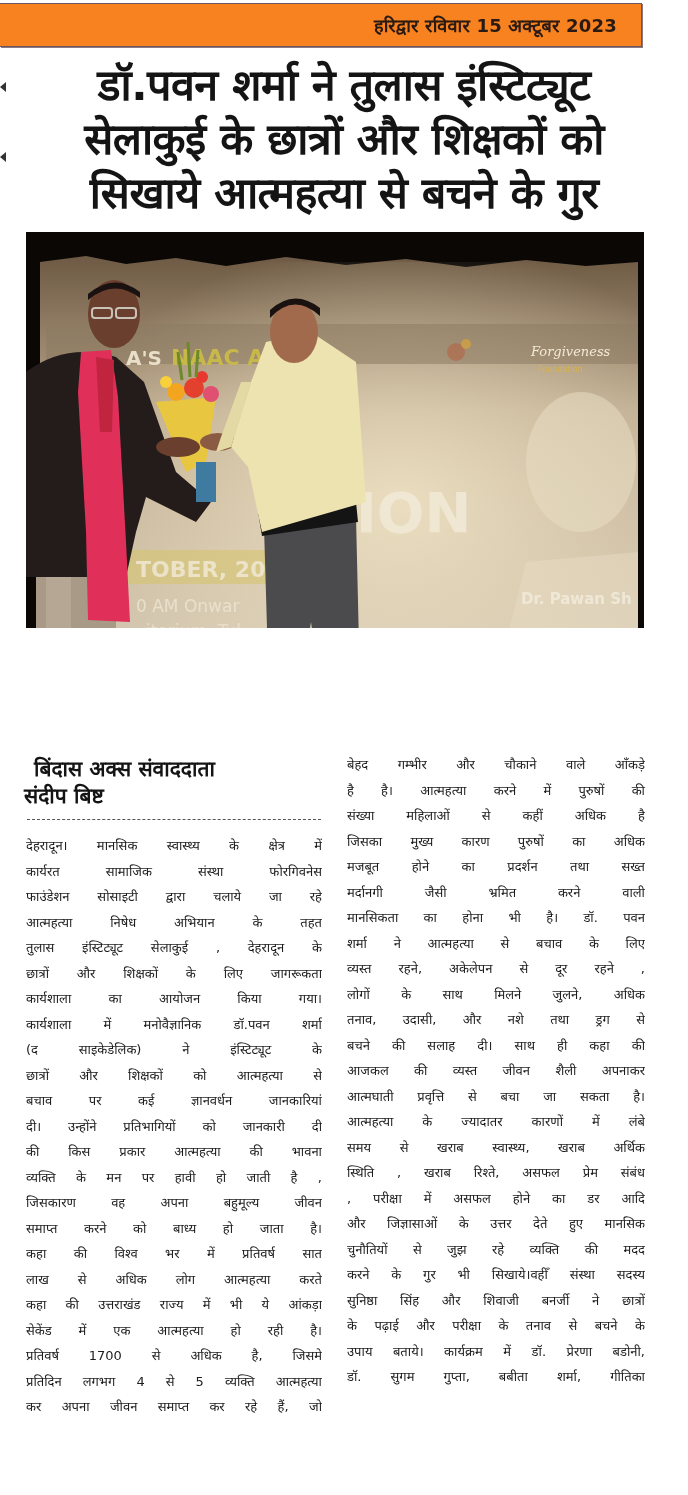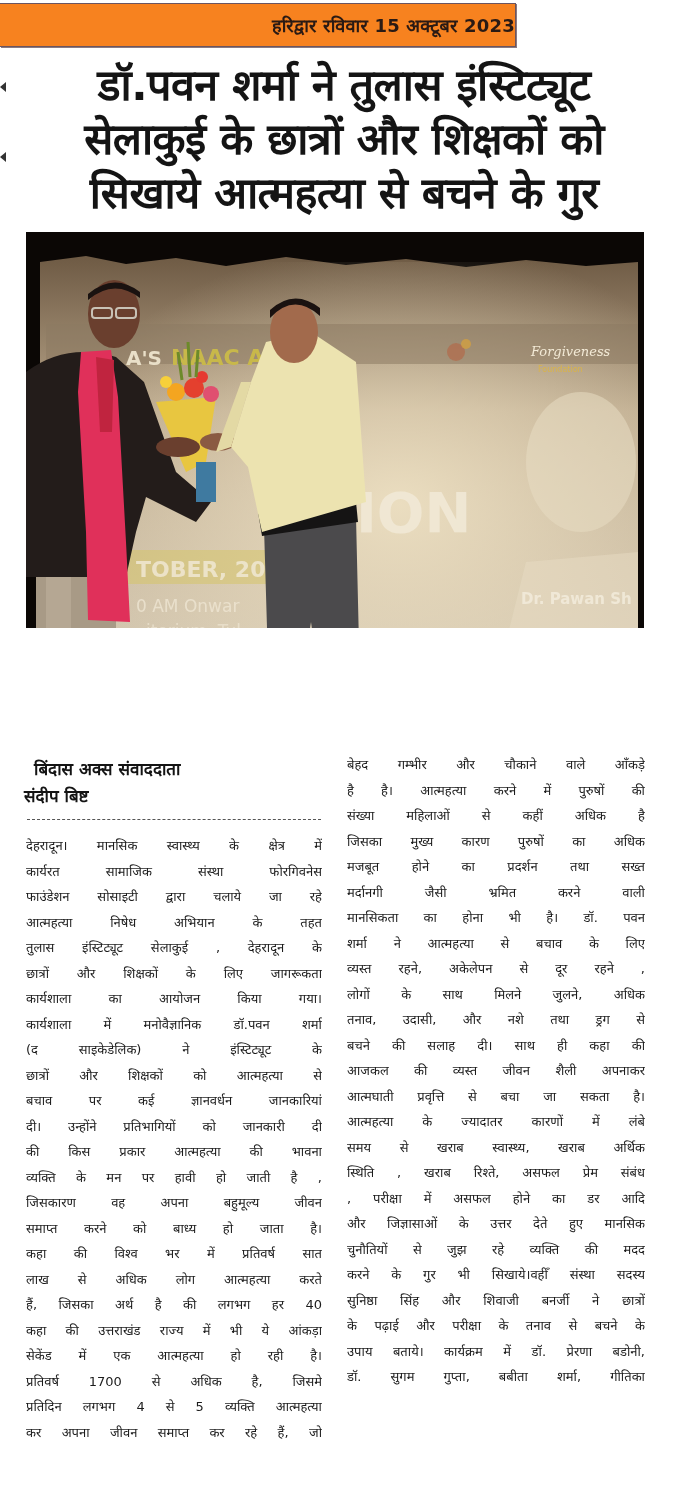--- a/index.html
+++ b/index.html
@@ -8,28 +8,28 @@
       height: 1495px;
       background: #ffffff;
       position: relative;
       overflow: hidden;
       font-family: "DejaVu Sans", sans-serif;
       color: #1a1a1a;
     }
     .topbar {
       position: absolute;
       left: 0; top: 3px;
-      width: 516px; height: 44px;
+      width: 642px; height: 44px;
       background: #f7821f;
       border: 1px solid #6b5560;
       border-left: none;
       box-shadow: 1px 1px 0 #8a7a80;
       display: flex; align-items: center; justify-content: flex-end;
       box-sizing: border-box;
-      padding-right: 0;
+      padding-right: 24px;
     }
     .topbar .dateline {
       font-family: "DejaVu Sans", sans-serif;
       font-weight: bold;
       font-size: 18px;
       color: #2a1a14;
       letter-spacing: 0.2px;
     }
     .margin-mark {
       position: absolute; width: 0; height: 0;
@@ -57,21 +57,21 @@
       overflow: hidden;
       background: #0c0806;
     }
     .photo svg { display: block; }
     .byline {
       position: absolute;
       left: 24px; top: 756px;
       width: 300px;
       font-family: "DejaVu Sans", sans-serif;
       font-weight: bold;
-      font-size: 17px;
+      font-size: 21px;
       line-height: 27px;
       color: #141414;
     }
     .byline .l1 { padding-left: 10px; }
     .sep {
       position: absolute;
       left: 27px; top: 819px;
       width: 294px; height: 0;
       border-top: 1px dashed #555;
     }
@@ -205,21 +205,20 @@
   <span class="ln">(द साइकेडेलिक) ने इंस्टिट्यूट के</span>
   <span class="ln">छात्रों और शिक्षकों को आत्महत्या से</span>
   <span class="ln">बचाव पर कई ज्ञानवर्धन जानकारियां</span>
   <span class="ln">दी। उन्होंने प्रतिभागियों को जानकारी दी</span>
   <span class="ln">की किस प्रकार आत्महत्या की भावना</span>
   <span class="ln">व्यक्ति के मन पर हावी हो जाती है ,</span>
   <span class="ln">जिसकारण वह अपना बहुमूल्य जीवन</span>
   <span class="ln">समाप्त करने को बाध्य हो जाता है।</span>
   <span class="ln">कहा की विश्व भर में प्रतिवर्ष सात</span>
   <span class="ln">लाख से अधिक लोग आत्महत्या करते</span>
-  <span class="ln">हैं, जिसका अर्थ है की लगभग हर 40</span>
   <span class="ln">कहा की उत्तराखंड राज्य में भी ये आंकड़ा</span>
   <span class="ln">सेकेंड में एक आत्महत्या हो रही है।</span>
   <span class="ln">प्रतिवर्ष 1700 से अधिक है, जिसमे</span>
   <span class="ln">प्रतिदिन लगभग 4 से 5 व्यक्ति आत्महत्या</span>
   <span class="ln">कर अपना जीवन समाप्त कर रहे हैं, जो</span>
 </div>
 
 <div class="col col-right">
   <span class="ln">बेहद गम्भीर और चौकाने वाले आँकड़े</span>
   <span class="ln">है है। आत्महत्या करने में पुरुषों की</span>

